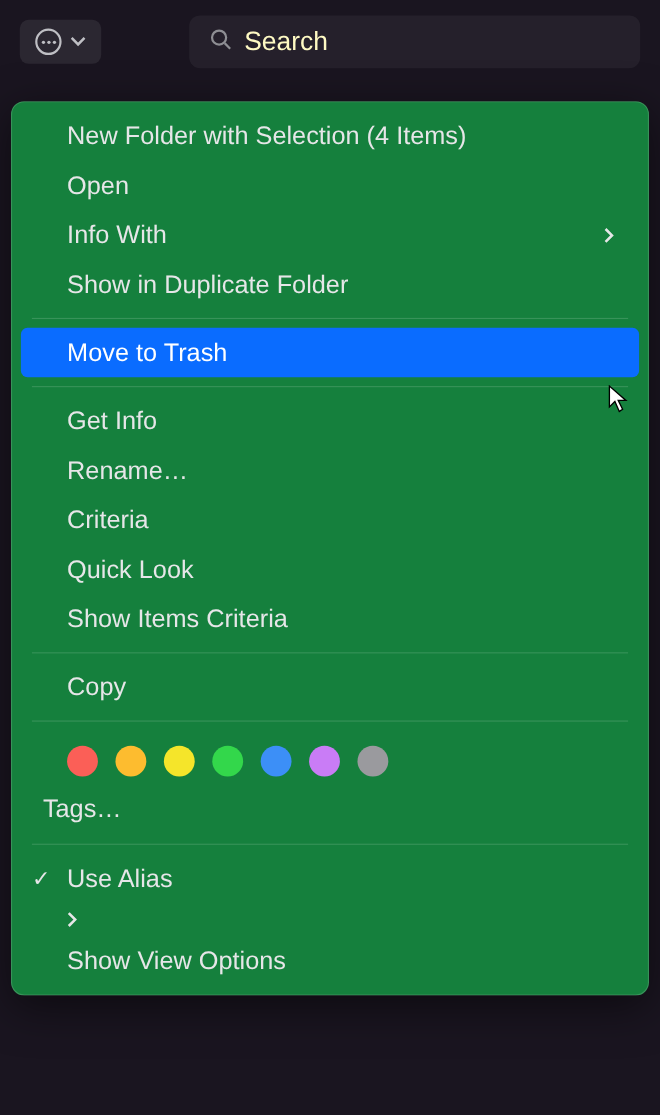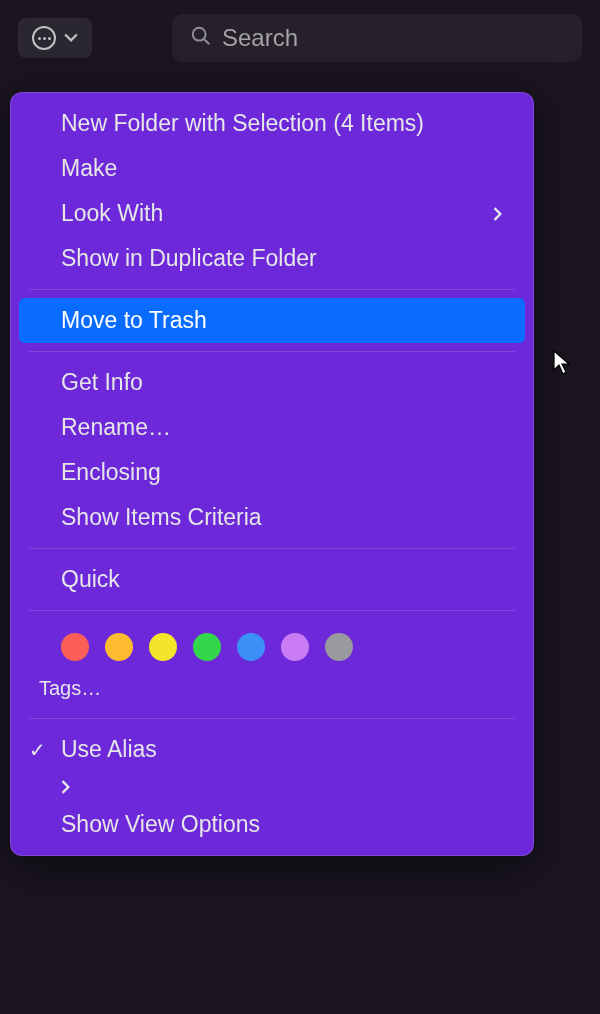--- a/index.html
+++ b/index.html
@@ -63,29 +63,29 @@
       background: rgba(255,255,255,0.05);
       border-radius: 10px;
       padding: 10px 18px;
       flex: 1;
     }
     .search-icon-svg {
       width: 22px;
       height: 22px;
     }
     .search-placeholder {
-      color: #a3a3a3;
+      color: #fef9c3;
       font-size: 24px;
     }
     .context-menu {
       position: absolute;
       left: 10px;
       top: 92px;
-      width: 524px;
-      background: #6d28d9;
+      width: 580px;
+      background: #15803d;
       border: 1px solid rgba(255,255,255,0.15);
       border-radius: 12px;
       box-shadow: 0 10px 40px rgba(0,0,0,0.5);
       padding: 8px 0;
     }
     .menu-item {
       display: flex;
       align-items: center;
       justify-content: space-between;
       padding: 9px 28px 9px 50px;
@@ -123,21 +123,21 @@
       padding: 14px 28px 10px 50px;
     }
     .tag-dot {
       width: 28px;
       height: 28px;
       border-radius: 50%;
     }
     .tags-label {
       padding: 6px 28px 10px 28px;
       color: #e6e6e8;
-      font-size: 20px;
+      font-size: 23px;
       cursor: pointer;
     }
     .submenu-arrow {
       width: 12px;
       height: 12px;
       display: flex;
       align-items: center;
     }
     .cursor-pointer {
       position: absolute;
@@ -175,24 +175,24 @@
     </span>
     <span class="search-placeholder">Search</span>
   </div>
 </div>
 
 <div class="context-menu">
   <div class="menu-item">
     <span>New Folder with Selection (4 Items)</span>
   </div>
   <div class="menu-item">
-    <span>Make</span>
-  </div>
-  <div class="menu-item">
-    <span>Look With</span>
+    <span>Open</span>
+  </div>
+  <div class="menu-item">
+    <span>Info With</span>
     <span class="submenu-arrow">
       <svg viewBox="0 0 8 12" width="10" height="14" fill="none" stroke="#e6e6e8" stroke-width="2">
         <path d="M1 1 L6 6 L1 11"></path>
       </svg>
     </span>
   </div>
   <div class="menu-item">
     <span>Show in Duplicate Folder</span>
   </div>
 
@@ -204,30 +204,33 @@
 
   <div class="menu-separator"></div>
 
   <div class="menu-item">
     <span>Get Info</span>
   </div>
   <div class="menu-item">
     <span>Rename…</span>
   </div>
   <div class="menu-item">
-    <span>Enclosing</span>
+    <span>Criteria</span>
+  </div>
+  <div class="menu-item">
+    <span>Quick Look</span>
   </div>
   <div class="menu-item">
     <span>Show Items Criteria</span>
   </div>
 
   <div class="menu-separator"></div>
 
   <div class="menu-item">
-    <span>Quick</span>
+    <span>Copy</span>
   </div>
 
   <div class="menu-separator"></div>
 
   <div class="tags-row">
     <div class="tag-dot" style="background:#fb5f57"></div>
     <div class="tag-dot" style="background:#fdbc2f"></div>
     <div class="tag-dot" style="background:#f5e52a"></div>
     <div class="tag-dot" style="background:#33d74b"></div>
     <div class="tag-dot" style="background:#3c8ff7"></div>

